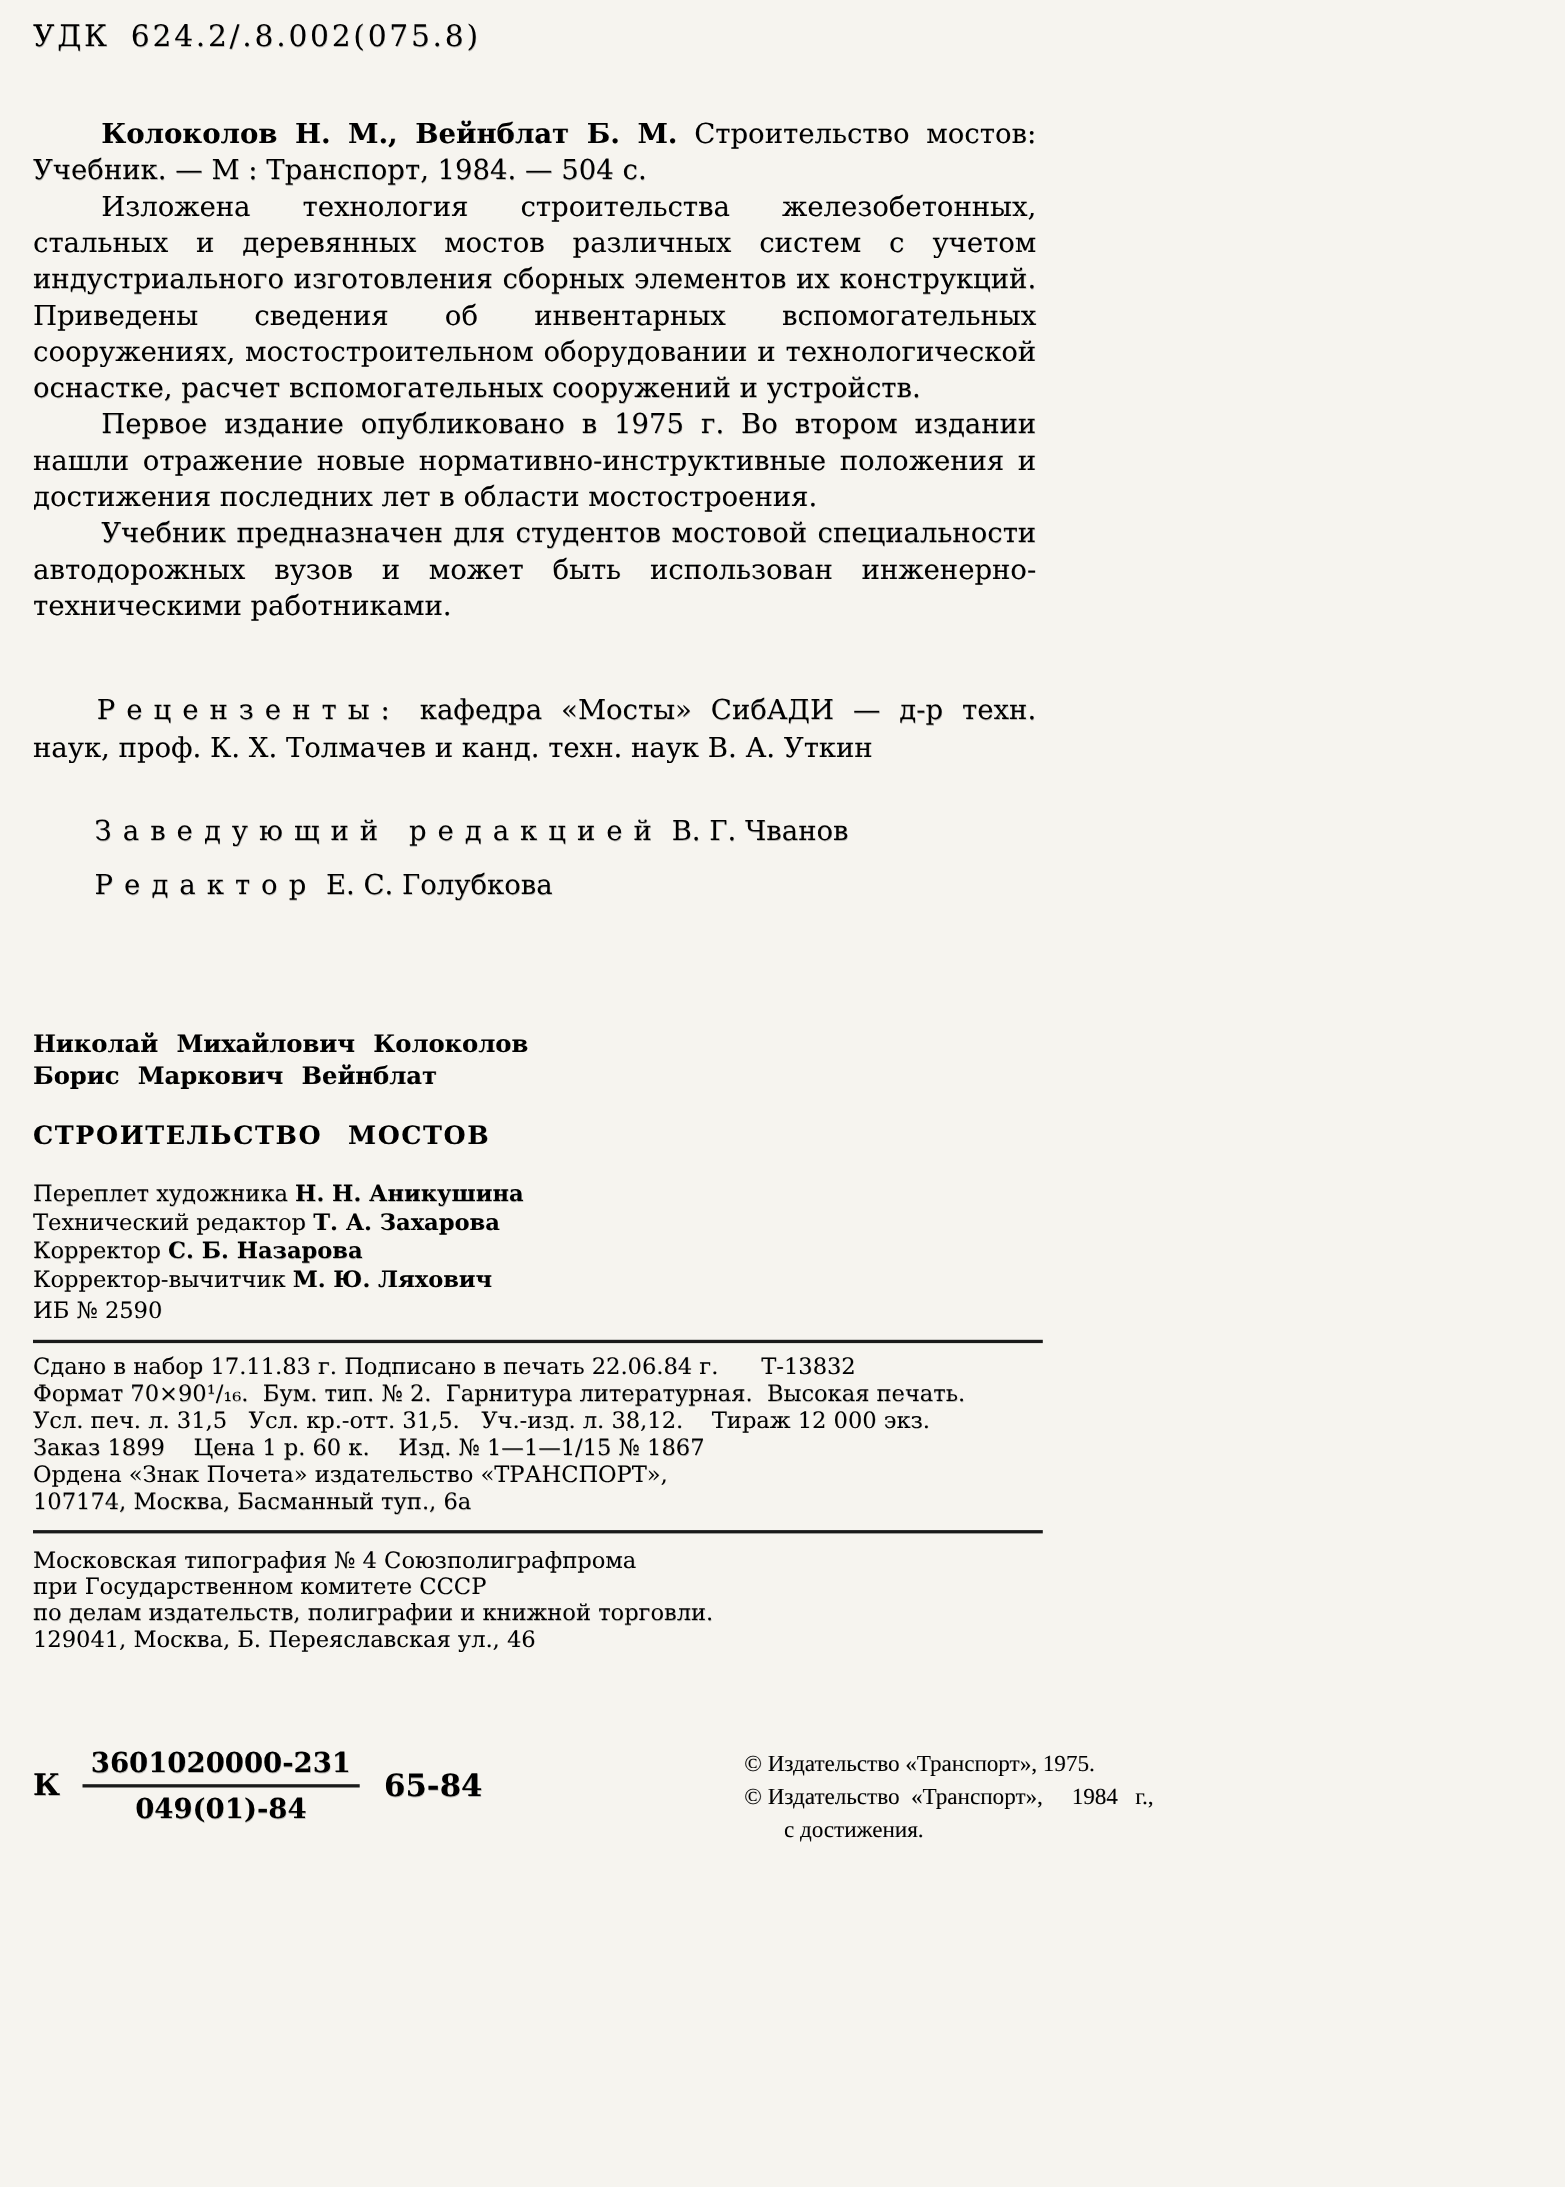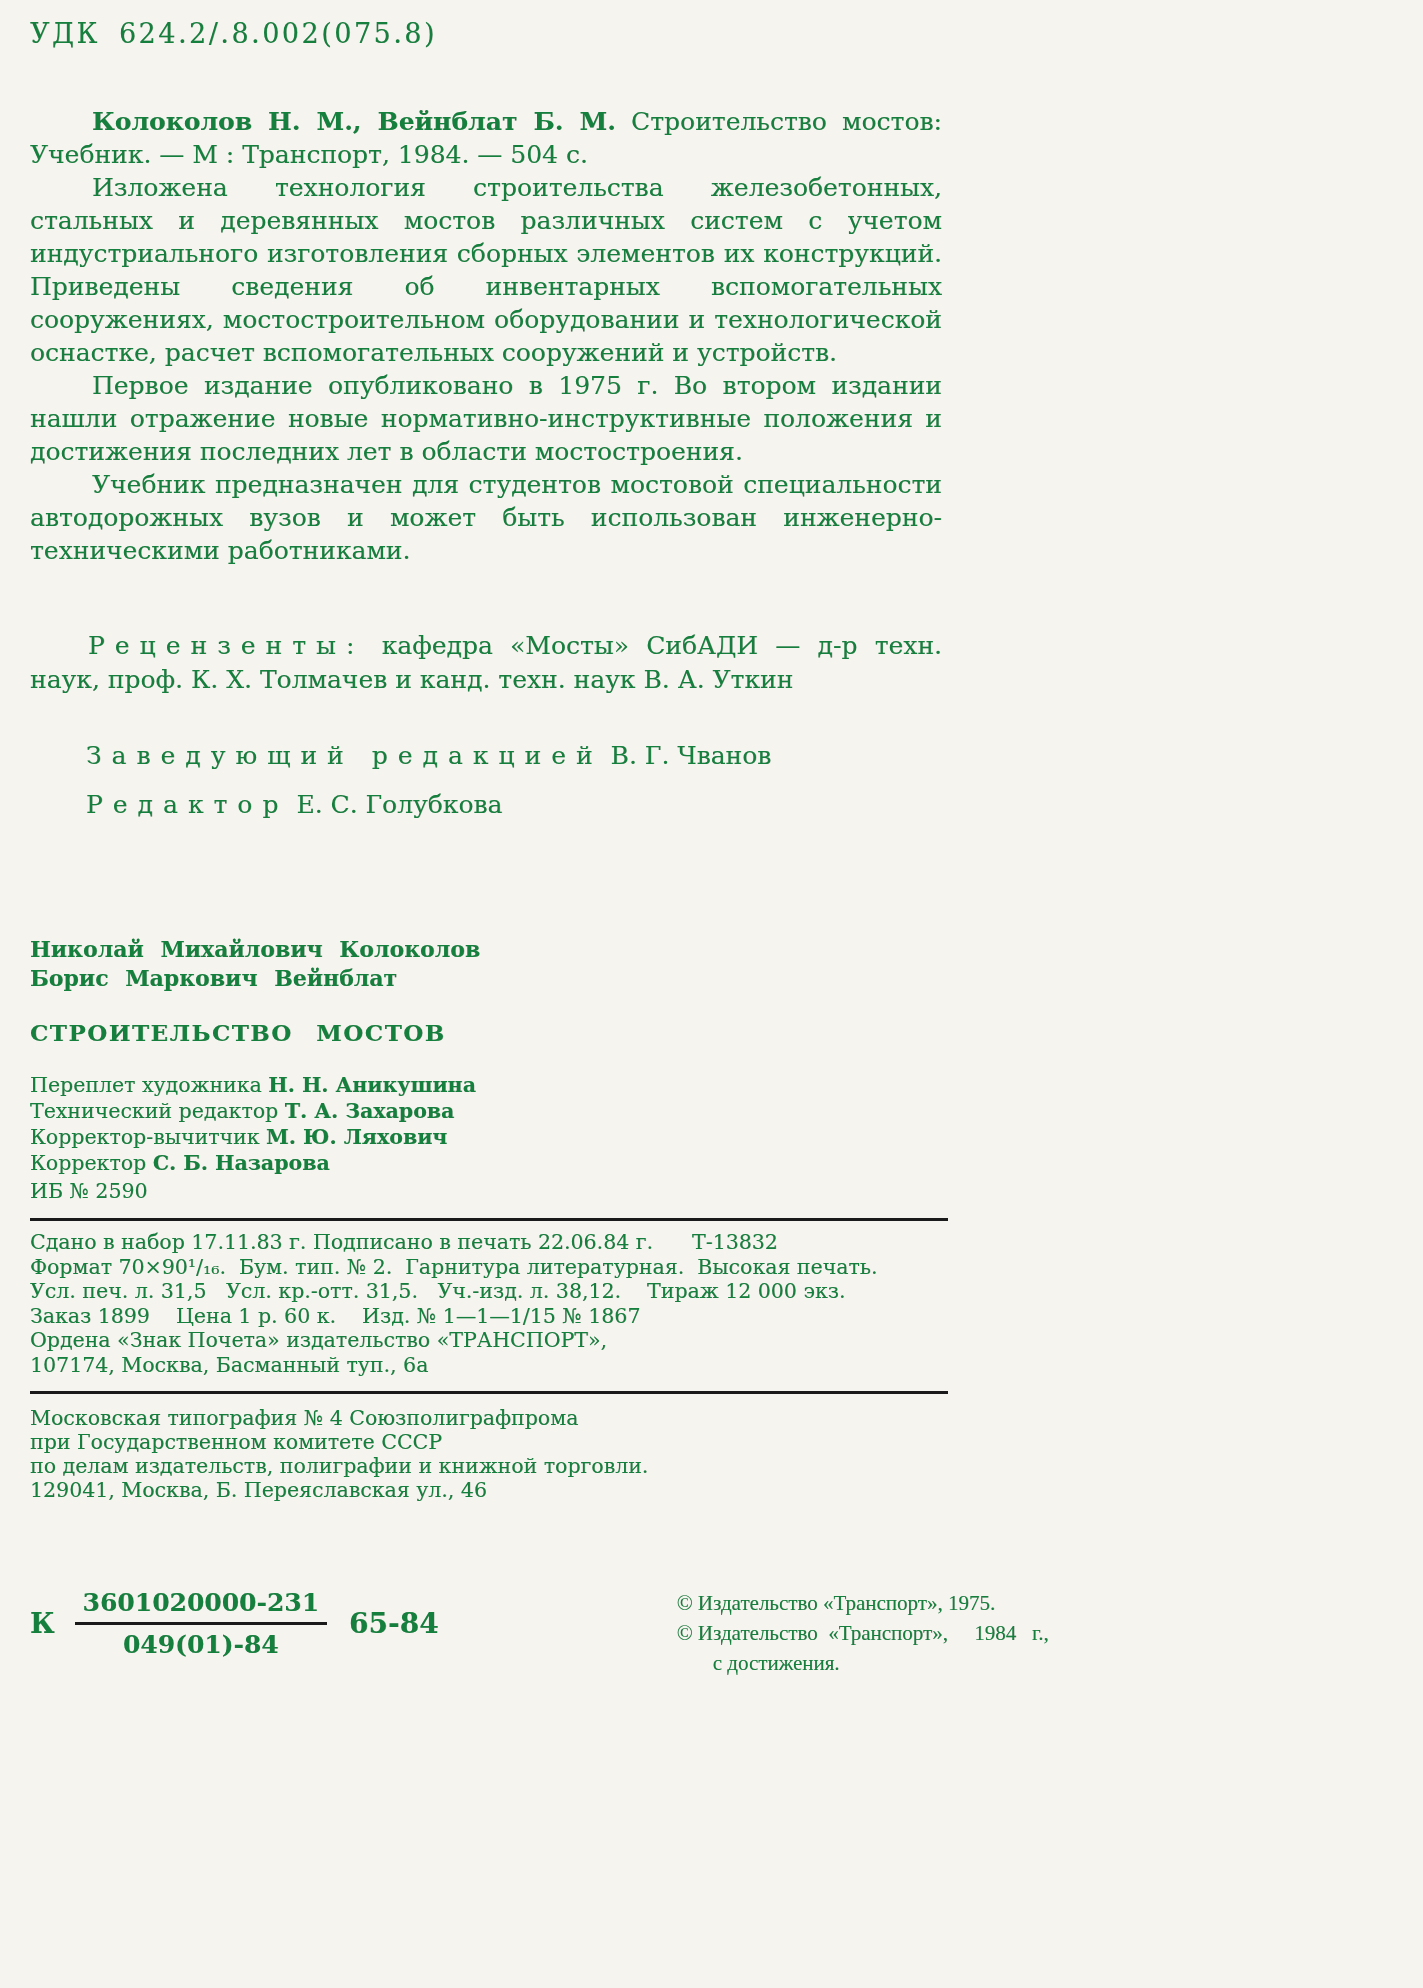--- a/index.html
+++ b/index.html
@@ -6,21 +6,21 @@
     margin: 0;
     padding: 0;
     background: #f6f4ef;
   }
   .page {
     width: 1423px;
     height: 1988px;
     box-sizing: border-box;
     background: #f6f4ef;
     font-family: "DejaVu Serif", "Liberation Serif", serif;
-    color: #15803d;
+    color: #000000;
     padding: 18px 0 0 30px;
     position: relative;
     overflow: hidden;
     text-shadow: 0.4px 0.4px 0 rgba(20,20,20,0.28);
   }
   .col { width: 912px; }
 
   .udk {
     font-size: 27px;
     letter-spacing: 2.5px;
@@ -145,22 +145,22 @@
   <div class="authors-block col">
     <div>Николай Михайлович Колоколов</div>
     <div>Борис Маркович Вейнблат</div>
   </div>
 
   <div class="book-title col">СТРОИТЕЛЬСТВО МОСТОВ</div>
 
   <div class="credits col">
     <div><span>Переплет художника </span><span class="credit-name">Н. Н. Аникушина</span></div>
     <div><span>Технический редактор </span><span class="credit-name">Т. А. Захарова</span></div>
+    <div><span>Корректор </span><span class="credit-name">С. Б. Назарова</span></div>
     <div><span>Корректор-вычитчик </span><span class="credit-name">М. Ю. Ляхович</span></div>
-    <div><span>Корректор </span><span class="credit-name">С. Б. Назарова</span></div>
     <div class="ib">ИБ № 2590</div>
   </div>
 
   <div class="rule"></div>
 
   <div class="imprint col">
     <div class="imprint-line">Сдано в набор 17.11.83 г. Подписано в печать 22.06.84 г.      Т-13832</div>
     <div class="imprint-line">Формат 70×90¹/₁₆.  Бум. тип. № 2.  Гарнитура литературная.  Высокая печать.</div>
     <div class="imprint-line">Усл. печ. л. 31,5   Усл. кр.-отт. 31,5.   Уч.-изд. л. 38,12.    Тираж 12 000 экз.</div>
     <div class="imprint-line">Заказ 1899    Цена 1 р. 60 к.    Изд. № 1—1—1/15 № 1867</div>

